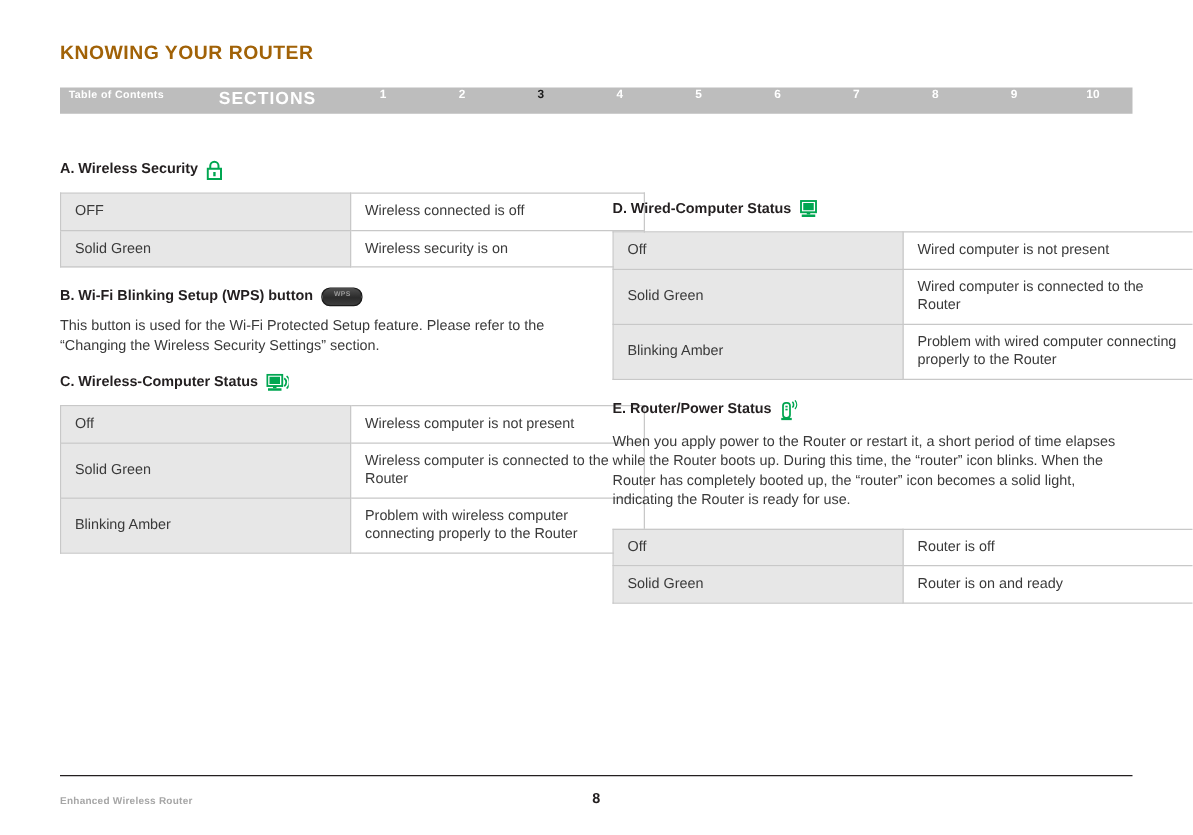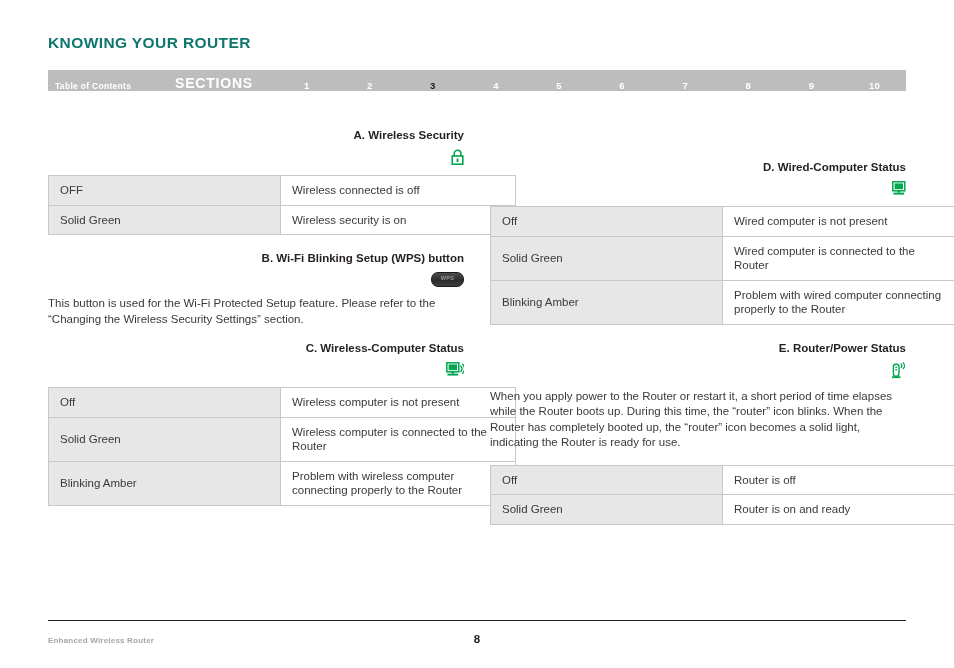--- a/index.html
+++ b/index.html
@@ -23,33 +23,33 @@
   }
 
   
   .doc-title {
     position: absolute;
     left: 48px;
     top: 34px;
     font-size: 15.5px;
     font-weight: bold;
     letter-spacing: 0.4px;
-    color: #0f766e;
+    color: #a16207;
     text-transform: uppercase;
   }
 
   .navbar {
     position: absolute;
     left: 48px;
     top: 70px;
     width: 858px;
     height: 21px;
     background: #bdbdbd;
     display: flex;
-    align-items: flex-end;
+    align-items: flex-start;
   }
   .nav-toc {
     font-size: 8.5px;
     font-weight: bold;
     color: #ffffff;
     letter-spacing: 0.3px;
     margin-left: 7px;
     width: 120px;
   }
   .nav-sections {
@@ -78,24 +78,23 @@
   }
   .col-left  { left: 48px; }
   .col-right { left: 490px; margin-top: 32px; }
 
   .sec-head {
     font-size: 11.5px;
     font-weight: bold;
     color: #231f20;
     margin: 0 0 10px 0;
     display: flex;
-    align-items: flex-end;
+    align-items: flex-start;
     gap: 7px;
     line-height: 14px;
-    flex-direction: column;
   }
   .sec-head.tight { margin-bottom: 9px; }
   .sec-head .icon-slot {
     display: inline-flex;
     align-items: center;
     justify-content: center;
   }
 
   .body-text {
     font-size: 11.5px;

